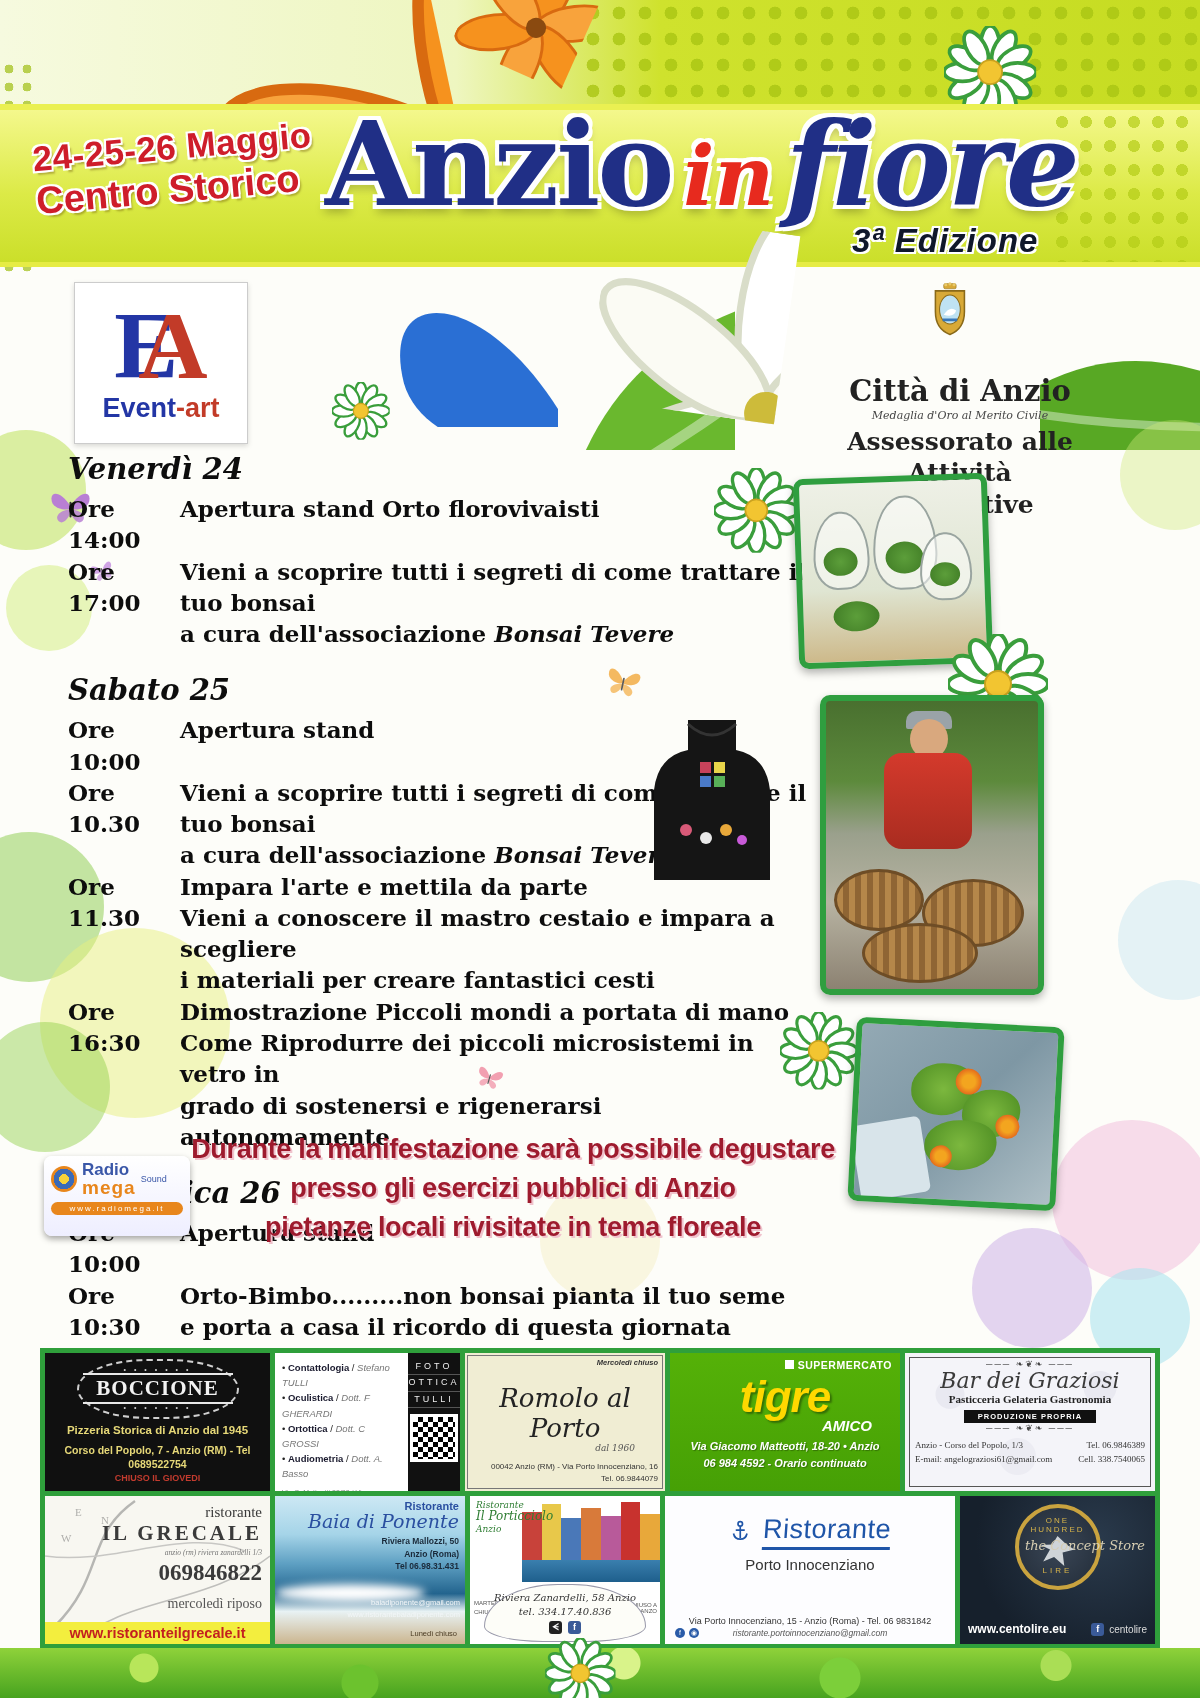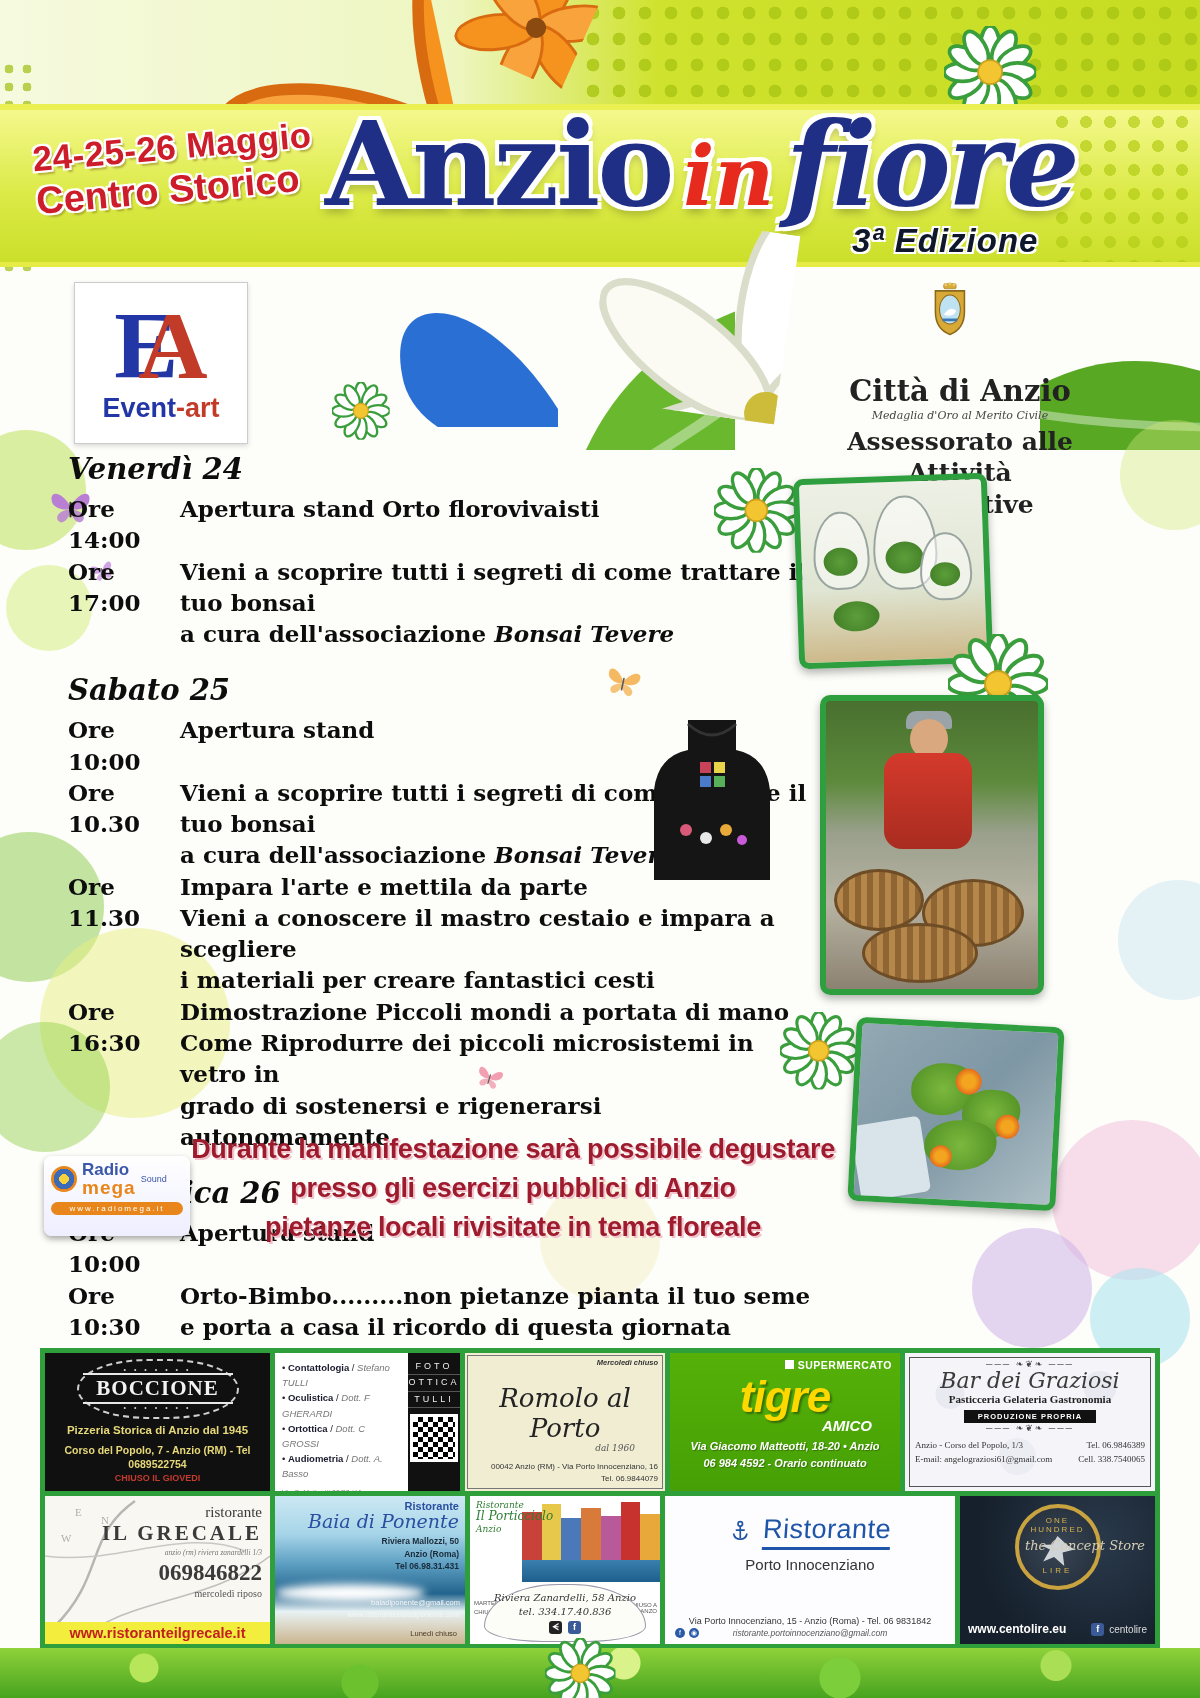--- a/index.html
+++ b/index.html
@@ -168,21 +168,21 @@
   .ad-graziosi .grow{display:flex;justify-content:space-between;padding:6px 10px 0;
     font-family:"Liberation Serif",serif;font-size:9px;color:#333;text-align:left;line-height:1.5;}
 
   .ad-grecale{width:225px;background:#f8f7f1;}
   .ad-grecale .maplines{position:absolute;inset:0;opacity:.5;}
   .ad-grecale .gc{position:absolute;right:8px;top:8px;text-align:right;color:#3a3a3a;font-family:"Liberation Serif",serif;}
   .ad-grecale .rst{font-size:15px;}
   .ad-grecale .gn{font-size:21px;letter-spacing:3px;font-weight:bold;}
   .ad-grecale .gsm{font-size:7.5px;font-style:italic;color:#777;margin-top:2px;}
   .ad-grecale .gtel{font-size:23px;font-weight:bold;margin-top:3px;}
-  .ad-grecale .grip{font-size:10px;color:#555;margin-top:2px;}
+  .ad-grecale .grip{font-size:14px;color:#555;margin-top:10px;}
   .ad-grecale .gweb{position:absolute;left:0;right:0;bottom:0;height:22px;background:#f3ee3e;
     color:#c32020;font-weight:bold;font-size:14.5px;text-align:center;line-height:22px;}
 
   .ad-baia{width:190px;background:linear-gradient(180deg,#cde8f4 0%,#a5d4e8 26%,#5d9fc2 46%,#23648e 66%,#e8f2f4 78%,#cbb58e 100%);}
   .ad-baia .foam{position:absolute;left:0;right:40px;top:88px;height:18px;background:#fff;filter:blur(4px);border-radius:50%;}
   .ad-baia .btext{position:absolute;right:6px;top:4px;text-align:right;color:#2a4fa0;}
   .ad-baia .brst{font-size:11px;font-weight:bold;}
   .ad-baia .bname{font-family:"DejaVu Serif",serif;font-style:italic;font-size:19px;line-height:1.05;}
   .ad-baia .binfo{font-size:8.5px;color:#1a2a3a;margin-top:3px;line-height:1.5;font-weight:bold;}
   .ad-baia .bmail{position:absolute;right:5px;bottom:22px;text-align:right;font-size:7.5px;color:#f2f6f8;line-height:1.7;}
@@ -480,21 +480,21 @@
         <div class="day-title">Domenica 26</div>
         <div class="event">
           <span class="time">Ore 10:00</span>
           <div class="lines">
             <div>Apertura stand</div>
           </div>
         </div>
         <div class="event">
           <span class="time">Ore 10:30</span>
           <div class="lines">
-            <div>Orto-Bimbo.........non pietanze pianta il tuo seme</div>
+            <div>Orto-Bimbo.........non bonsai pianta il tuo seme</div>
             <div>e porta a casa il ricordo di questa giornata</div>
           </div>
         </div>
         <div class="event">
           <span class="time">Ore 12.00</span>
           <div class="lines">
             <div>Viva Le Verdure....Dimostrazione di ricette creative</div>
             <div>per  mangiare le verdure sorridendo a cura della <span class="vf"><span class="vv">V</span>isual<span class="vv">f</span>ood</span></div>
           </div>
         </div>

